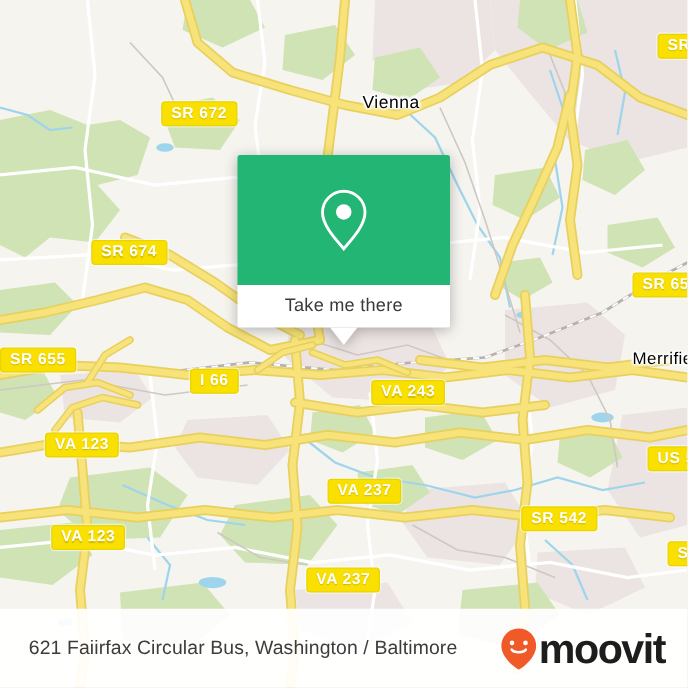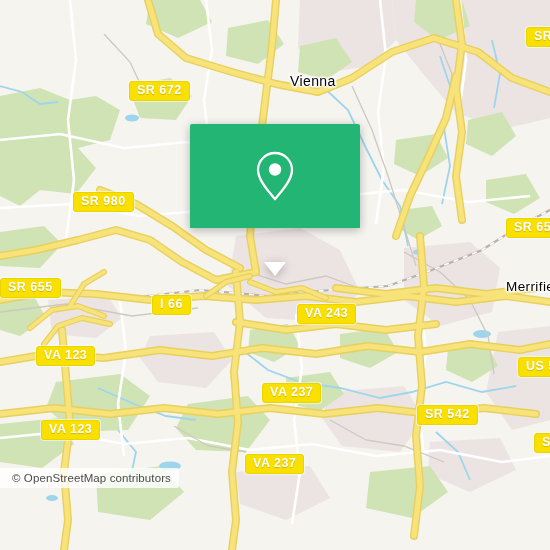--- a/index.html
+++ b/index.html
@@ -255,40 +255,54 @@
           </g>
         </g>
       </g>
     </svg>
 
     <div class="place-label" style="left:290px;top:73px;font-size:14px;">Vienna</div>
     <div class="place-label" style="left:506px;top:279px;font-size:13.5px;">Merrifield</div>
 
     <div class="shield" style="left:129px;top:81px;text-align:right;">SR 672</div>
     <div class="shield" style="left:526px;top:27px;">SR</div>
-    <div class="shield" style="left:73px;top:192px;">SR 980</div>
+    <div class="shield" style="left:73px;top:192px;">SR 674</div>
     <div class="shield" style="left:506px;top:218px;">SR 650</div>
     <div class="shield" style="left:0;top:278px;">SR 655</div>
     <div class="shield" style="left:152px;top:295px;">I 66</div>
     <div class="shield" style="left:297px;top:304px;">VA 243</div>
     <div class="shield" style="left:36px;top:346px;">VA 123</div>
     <div class="shield" style="left:518px;top:357px;">US 50</div>
     <div class="shield" style="left:262px;top:383px;">VA 237</div>
     <div class="shield" style="left:417px;top:405px;">SR 542</div>
     <div class="shield" style="left:534px;top:433px;">SR</div>
     <div class="shield" style="left:41px;top:420px;">VA 123</div>
     <div class="shield" style="left:245px;top:454px;">VA 237</div>
   </div>
 
   <div id="popup">
     <div class="card-top">
       <svg class="pin-glyph" viewBox="0 0 46 54">
         <path d="M23 4 C13.6 4 6 11.6 6 21 C6 32 18 44 23 50 C28 44 40 32 40 21 C40 11.6 32.4 4 23 4 Z" fill="none" stroke="#ffffff" stroke-width="2.3"></path>
         <circle cx="23" cy="20.5" r="6.2" fill="#ffffff"></circle>
       </svg>
     </div>
+    <div class="card-bottom">
+      <span class="cta">Take me there</span>
+    </div>
     <div class="tail"></div>
   </div>
 
-  <div id="osm-attr">© OpenStreetMap contributors</div>
-
+
+  <div id="footer">
+    <div id="footer-title">621 Faiirfax Circular Bus, Washington / Baltimore</div>
+    <div id="brand">
+      <svg class="logo-mark" viewBox="0 0 30 34">
+        <path d="M15 0.8 C7.2 0.8 1.1 7 1.1 14.7 C1.1 24 12 32.3 15 33.6 C18 32.3 28.9 24 28.9 14.7 C28.9 7 22.8 0.8 15 0.8 Z" fill="#ef5a28"></path>
+        <circle cx="9.6" cy="12.3" r="1.85" fill="#ffffff"></circle>
+        <circle cx="20.4" cy="12.3" r="1.85" fill="#ffffff"></circle>
+        <path d="M9.3 17.6 C11.1 20.5 18.9 20.5 20.7 17.6" fill="none" stroke="#ffffff" stroke-width="1.9" stroke-linecap="round"></path>
+      </svg>
+      <span class="logo-word">moovit</span>
+    </div>
+  </div>
 
 </div>
 
 </body></html>

